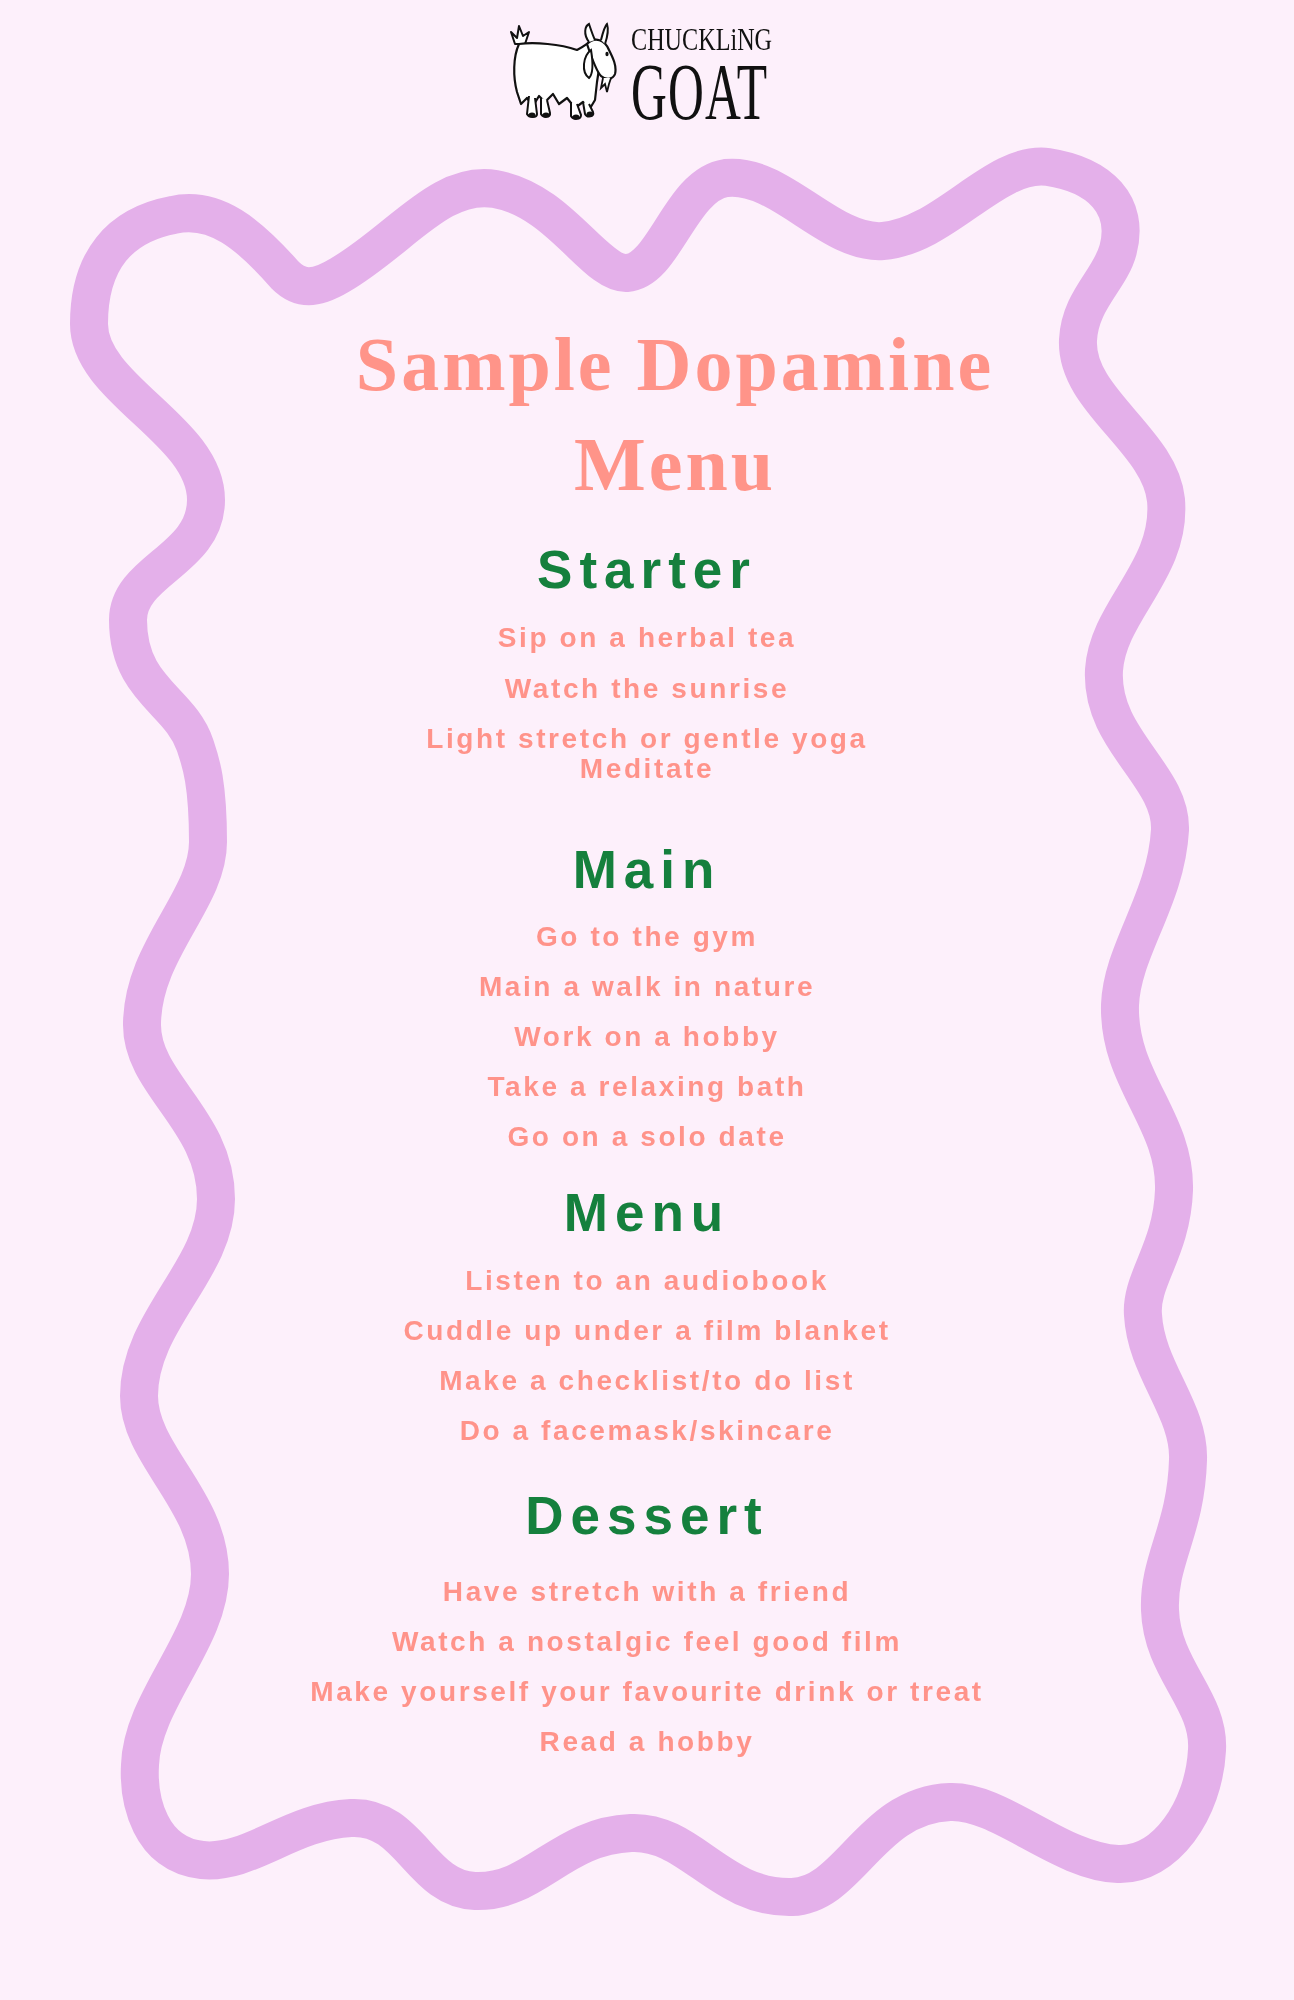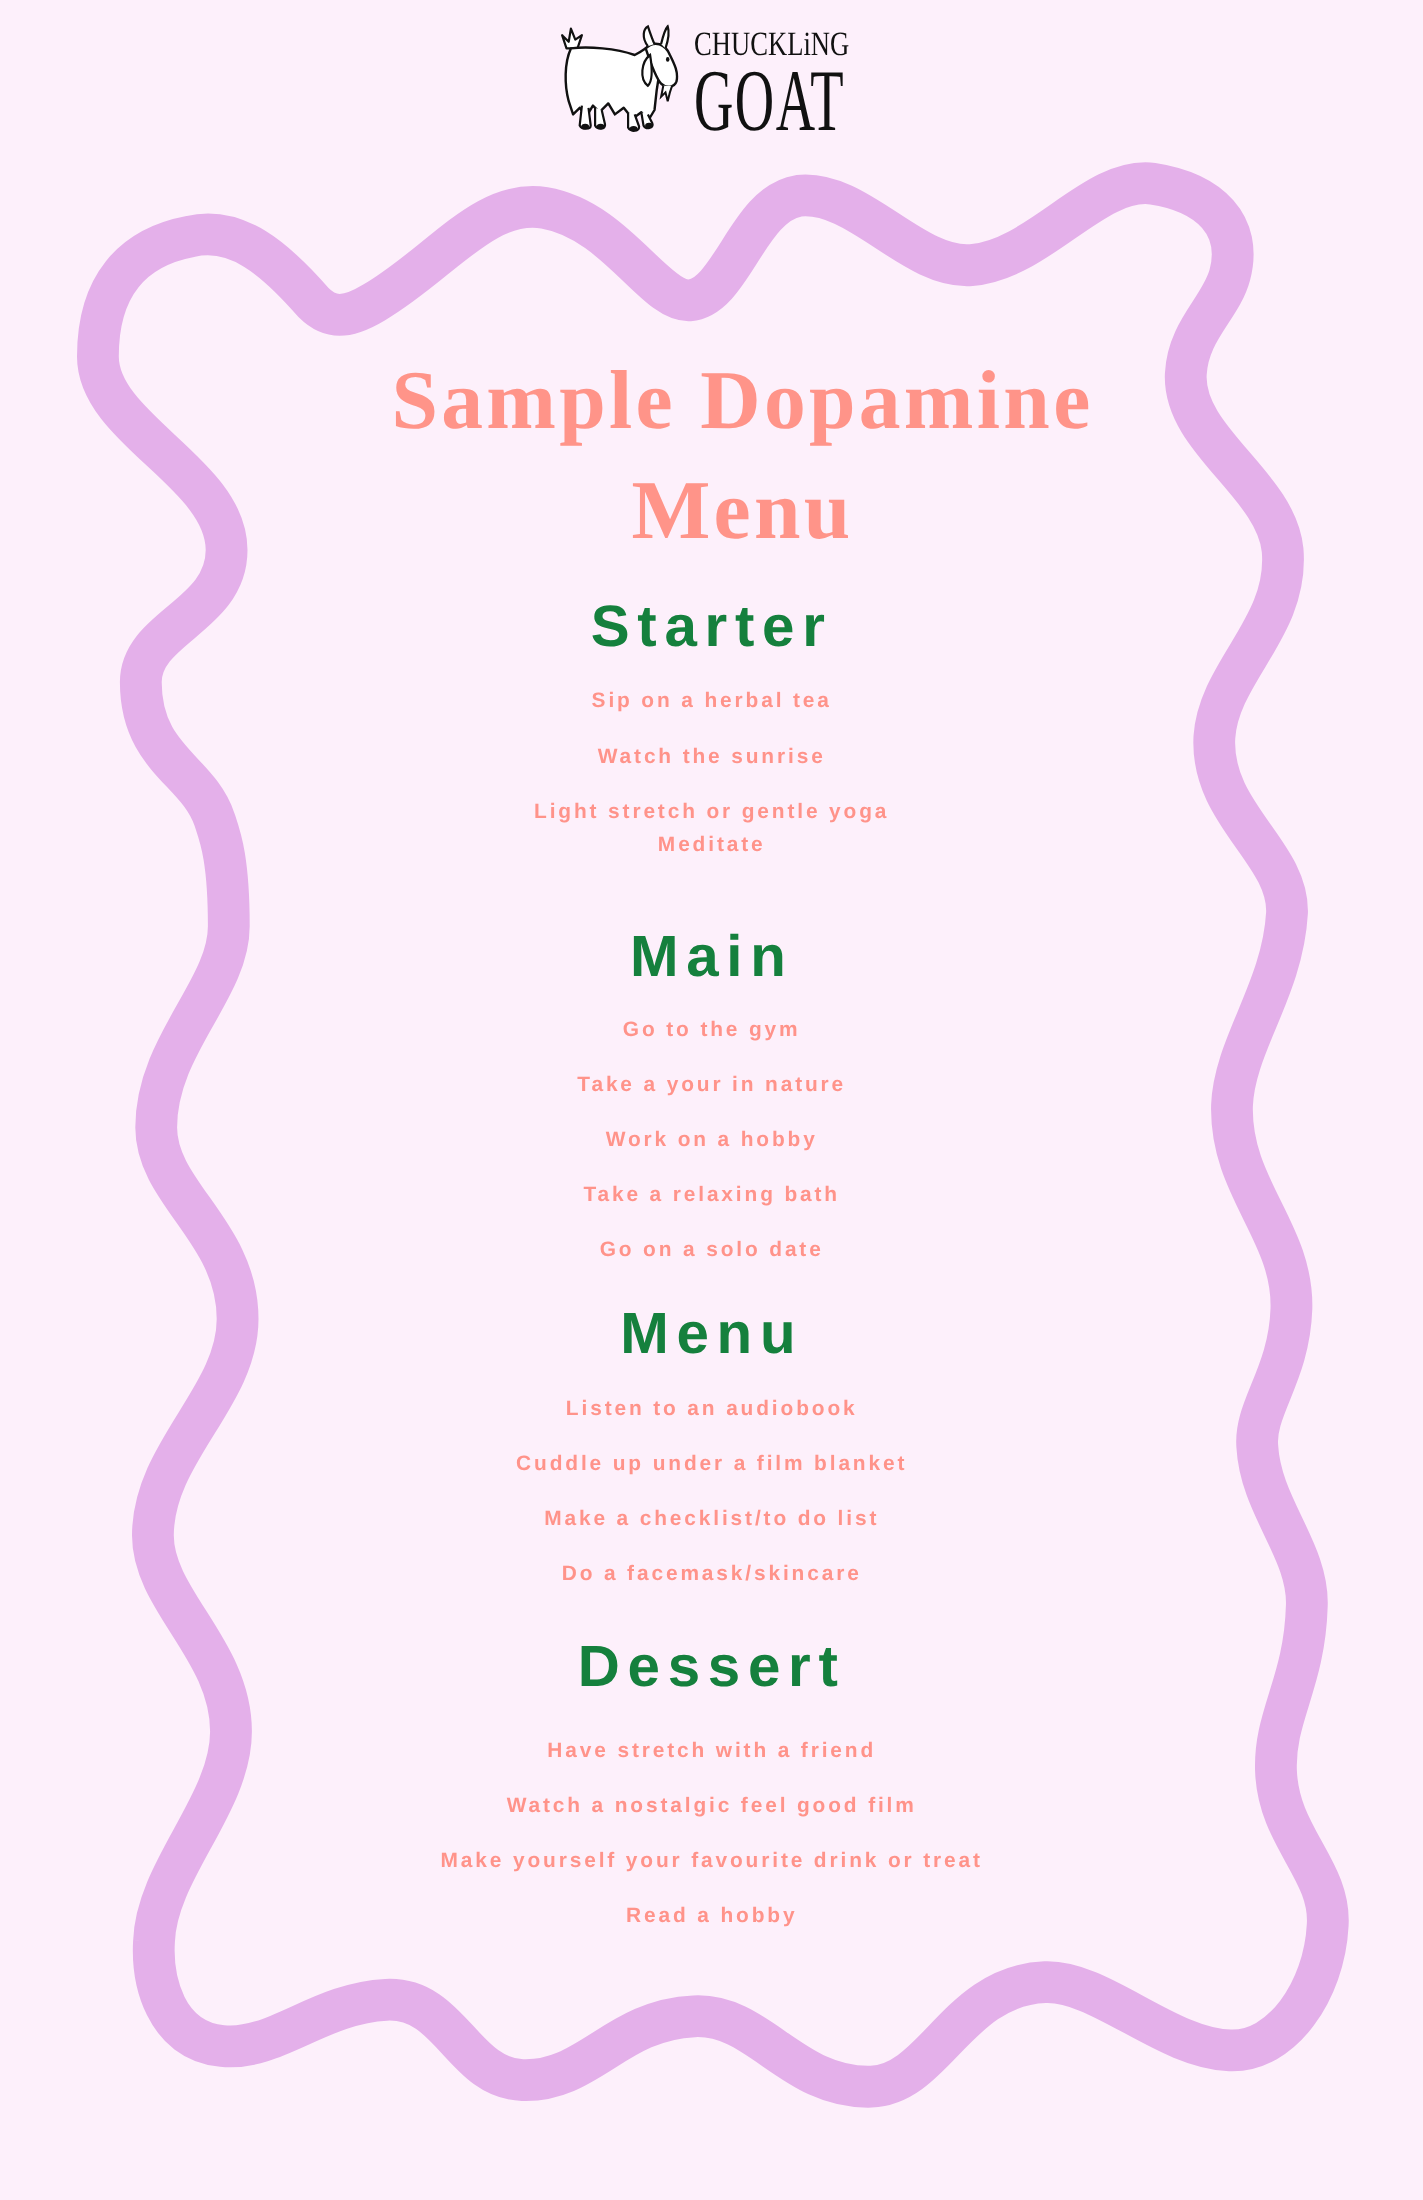--- a/index.html
+++ b/index.html
@@ -96,21 +96,21 @@
       letter-spacing: 7px;
       white-space: nowrap;
     }
     .menu-item {
       left: 0;
       width: 1294px;
       text-align: center;
       font-family: "Liberation Sans", sans-serif;
       font-weight: bold;
       color: #ff938a;
-      font-size: 19px;
+      font-size: 28px;
       line-height: 22px;
       letter-spacing: 2.6px;
       white-space: nowrap;
     }
   </style>
 </head>
 <body>
 
 <svg id="wavy-border" class="abs" viewBox="0 0 1294 2000" xmlns="http://www.w3.org/2000/svg">
   <path fill="none" stroke="#e4b0ea" stroke-width="38" stroke-linecap="round" stroke-linejoin="round" d="M 173 215
@@ -189,21 +189,21 @@
 <div id="title-line-2" class="abs title-line">Menu</div>
 
 <div class="abs section-heading" style="top:543px">Starter</div>
 <div class="abs menu-item" style="top:627px">Sip on a herbal tea</div>
 <div class="abs menu-item" style="top:678px">Watch the sunrise</div>
 <div class="abs menu-item" style="top:728px">Light stretch or gentle yoga</div>
 <div class="abs menu-item" style="top:758px">Meditate</div>
 
 <div class="abs section-heading" style="top:843px">Main</div>
 <div class="abs menu-item" style="top:926px">Go to the gym</div>
-<div class="abs menu-item" style="top:976px">Take a your in nature</div>
+<div class="abs menu-item" style="top:976px">Main a walk in nature</div>
 <div class="abs menu-item" style="top:1026px">Work on a hobby</div>
 <div class="abs menu-item" style="top:1076px">Take a relaxing bath</div>
 <div class="abs menu-item" style="top:1126px">Go on a solo date</div>
 
 <div class="abs section-heading" style="top:1186px">Menu</div>
 <div class="abs menu-item" style="top:1270px">Listen to an audiobook</div>
 <div class="abs menu-item" style="top:1320px">Cuddle up under a film blanket</div>
 <div class="abs menu-item" style="top:1370px">Make a checklist/to do list</div>
 <div class="abs menu-item" style="top:1420px">Do a facemask/skincare</div>
 

